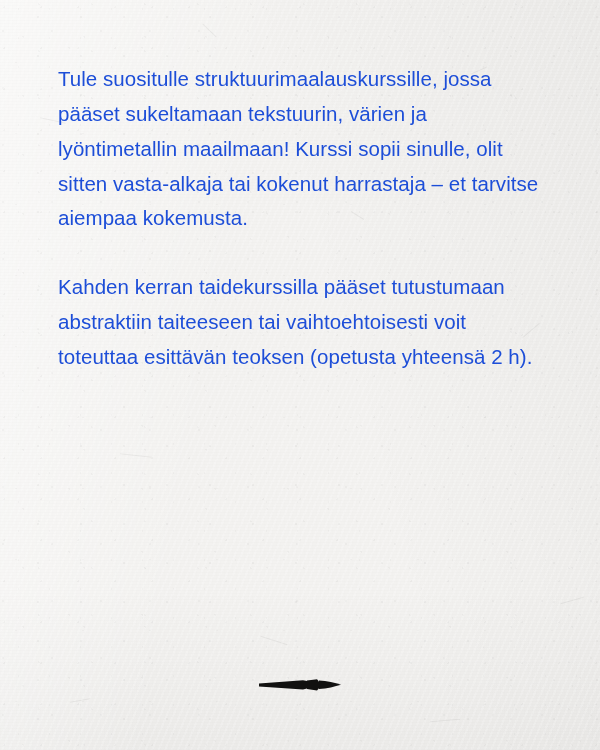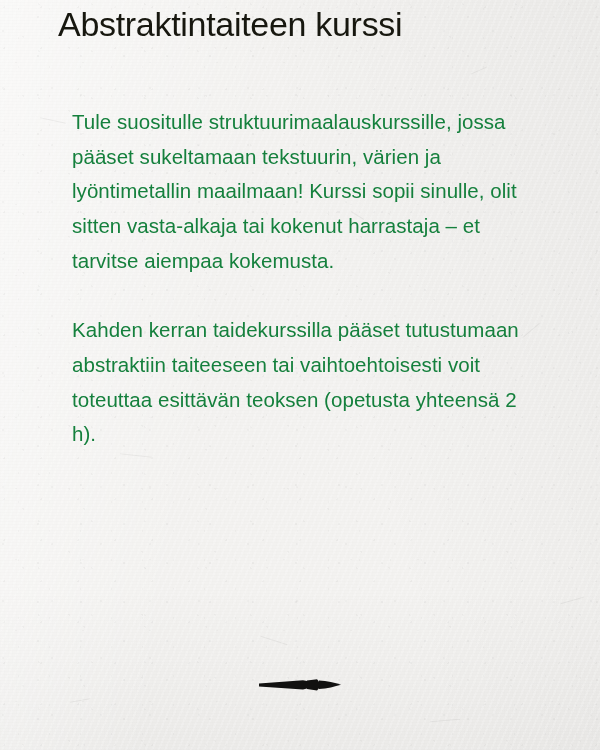--- a/index.html
+++ b/index.html
@@ -83,24 +83,24 @@
     line-height: 1.08;
     font-weight: 400;
     letter-spacing: -0.3px;
     color: #17170f;
   }
 
   .body-block {
     margin-top: 62px;
   }
   .para {
-    margin: 14px;
+    margin: 0;
     font-size: 20.5px;
     line-height: 1.70;
-    color: #15803d;
+    color: #1d4ed8;
     letter-spacing: 0.05px;
     max-width: 485px;
   }
   .para + .para {
     margin-top: 34px;
   }
 
   .brush-wrap {
     position: absolute;
     left: 0;
@@ -126,21 +126,20 @@
   <span style="left:70px;  top:700px; width:20px; height:1px; transform:rotate(-10deg);"></span>
   <span style="left:350px; top:215px; width:15px; height:1px; transform:rotate(32deg);"></span>
   <span style="left:560px; top:600px; width:24px; height:1px; transform:rotate(-16deg);"></span>
   <span style="left:200px; top:30px;  width:19px; height:1px; transform:rotate(44deg);"></span>
   <span style="left:430px; top:720px; width:30px; height:1px; transform:rotate(-5deg);"></span>
 </div>
 
 <div class="content">
 
 
-  <h2 class="subtitle">Abstraktintaiteen kurssi</h2>
 
   <div class="body-block">
     <p class="para">Tule suositulle struktuurimaalauskurssille, jossa pääset sukeltamaan tekstuurin, värien ja lyöntimetallin maailmaan! Kurssi sopii sinulle, olit sitten vasta-alkaja tai kokenut harrastaja – et tarvitse aiempaa kokemusta.</p>
     <p class="para">Kahden kerran taidekurssilla pääset tutustumaan abstraktiin taiteeseen tai vaihtoehtoisesti voit toteuttaa esittävän teoksen (opetusta yhteensä 2 h).</p>
   </div>
 
   <div class="brush-wrap">
     <span>
       <svg width="86" height="26" viewBox="0 0 86 26" aria-hidden="true">
         <g fill="#111110">

